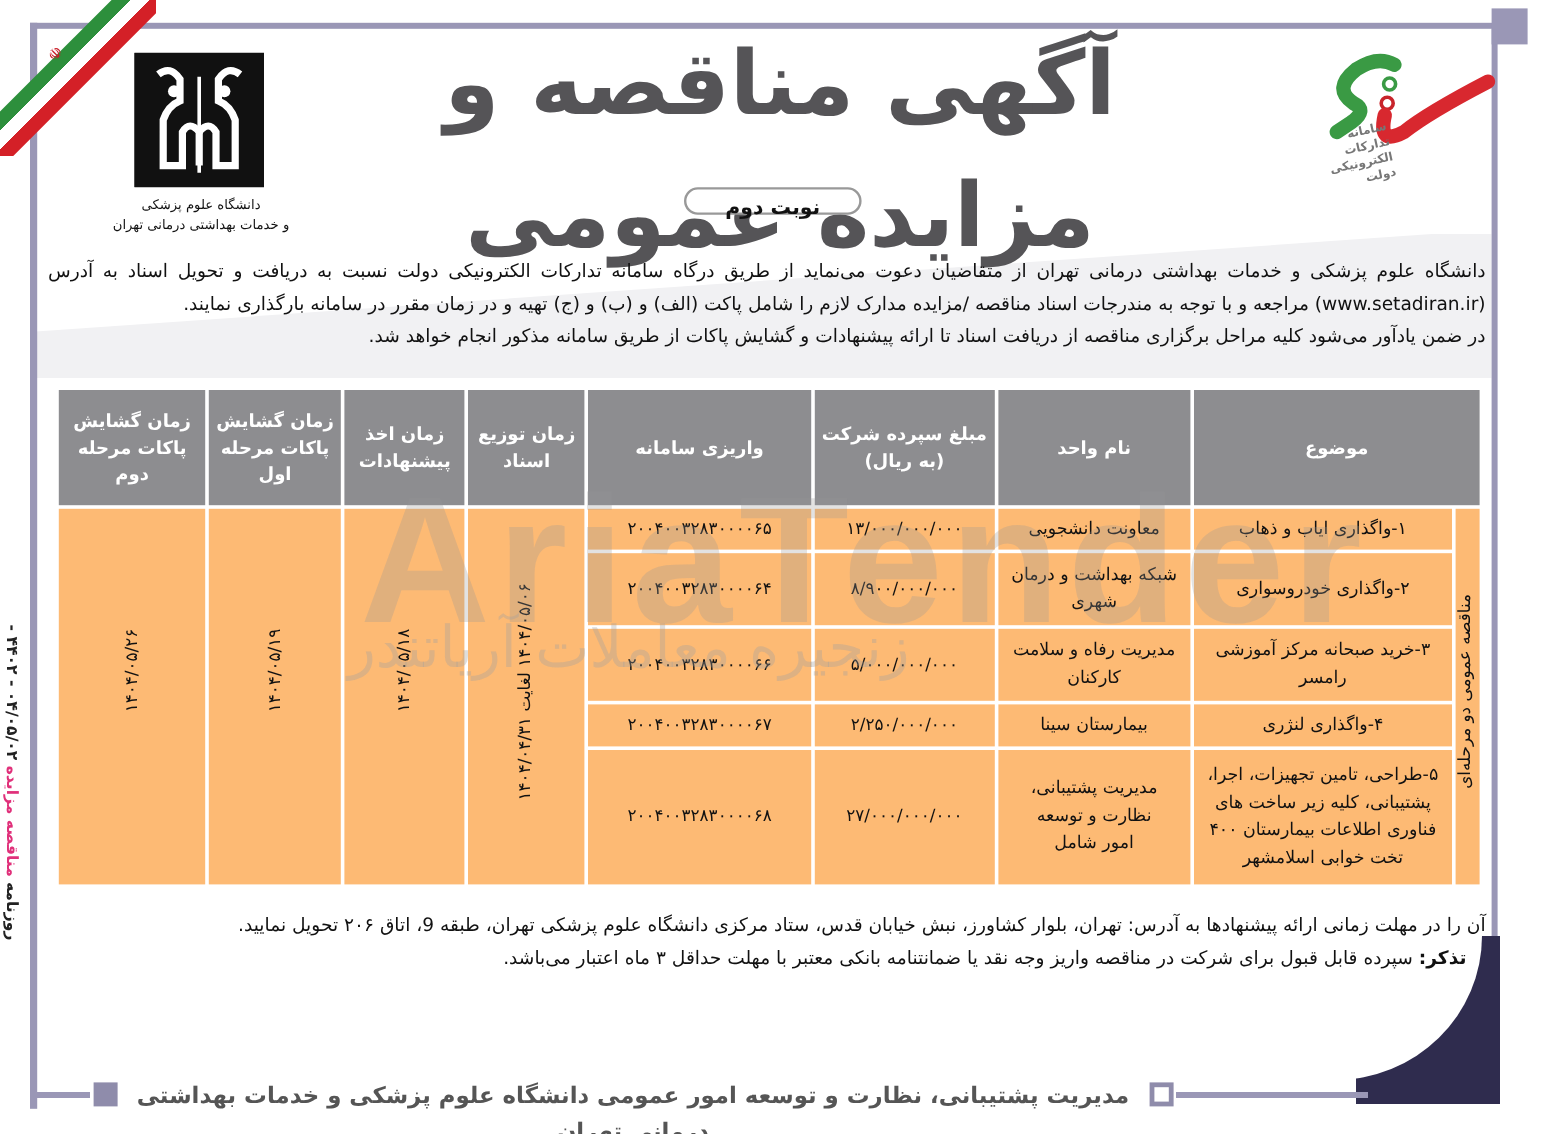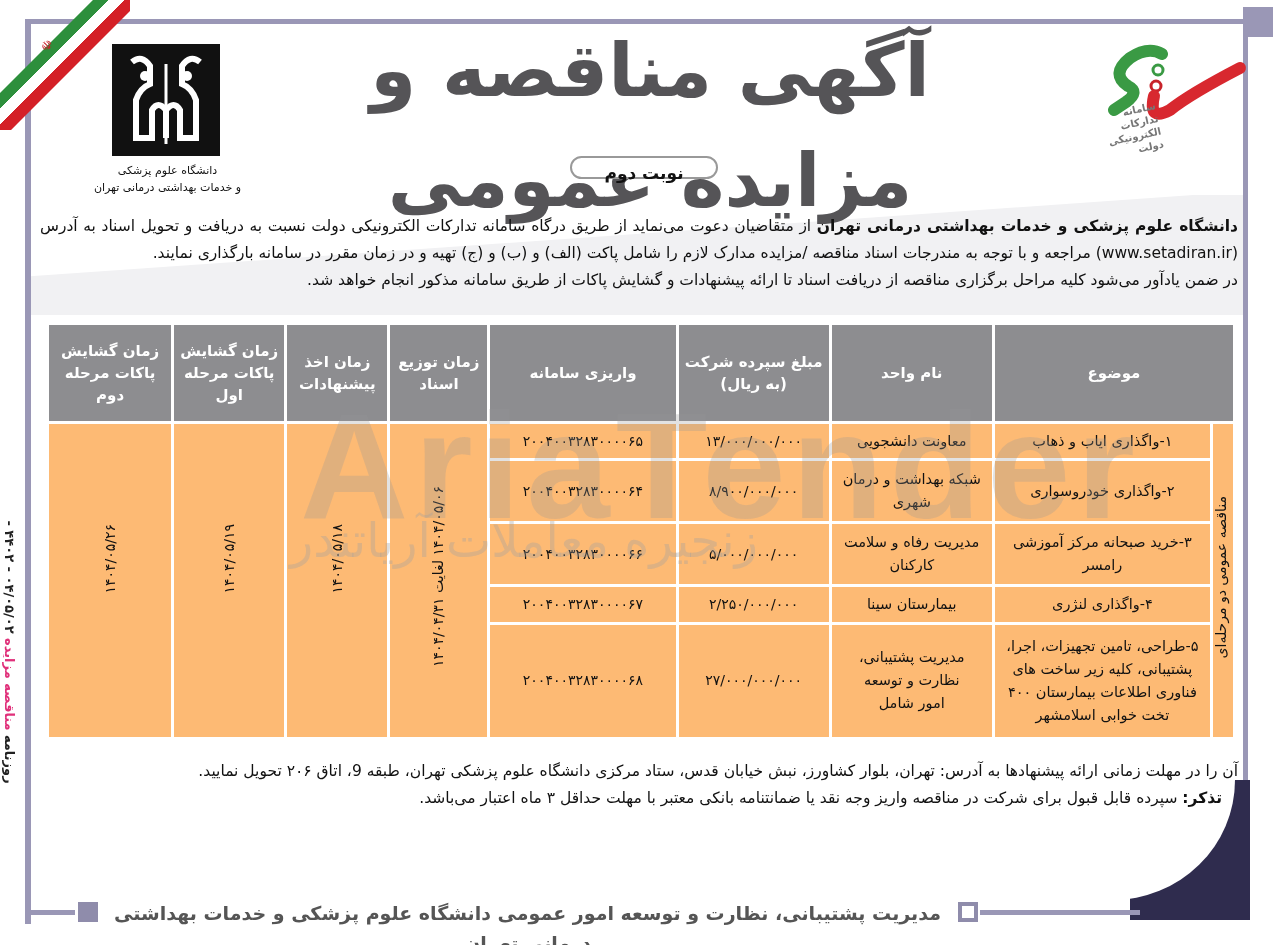--- a/index.html
+++ b/index.html
@@ -44,21 +44,21 @@
 
   
   .title { position: absolute; left: 250px; top: 15px; width: 800px; height: 110px; text-align: center; direction: rtl;
     font-size: 74px; line-height: 110px; font-weight: bold; color: #555457; letter-spacing: -1px; }
   .badge { position: absolute; left: 570px; top: 156px; width: 148px; height: 23px; border: 2px solid #999; border-radius: 12px;
     text-align: center; font-size: 17px; line-height: 30px; font-weight: bold; direction: rtl; background: #fff; color: #111; }
 
   
   .intro { position: absolute; left: 40px; top: 213px; width: 1198px; direction: rtl; text-align: justify; text-align-last: right;
     font-size: 15.5px; line-height: 27px; color: #111; }
-  .intro b { font-weight: bold; }
+  .intro b { font-weight: normal; }
 
   
   .tbl { position: absolute; left: 46px; top: 322px; width: 1190px; height: 418px; border-collapse: separate; border-spacing: 3px;
     direction: rtl; background: #fff; font-size: 14.5px; table-layout: fixed; }
   .tbl th { background: #8d8d90; color: #fff; font-weight: bold; font-size: 15px; line-height: 22px; text-align: center; vertical-align: middle; height: 96px; }
   .tbl td { background: #fdba74; text-align: center; vertical-align: middle; color: #111; line-height: 23px; }
   .tbl td.vert, .tbl td.vdate { position: relative; }
   .vtext { display: inline-block; writing-mode: vertical-rl; transform: rotate(180deg); white-space: nowrap; font-size: 14px; }
   .num { direction: ltr; unicode-bidi: plaintext; font-size: 14px; letter-spacing: 0.5px; }
 

